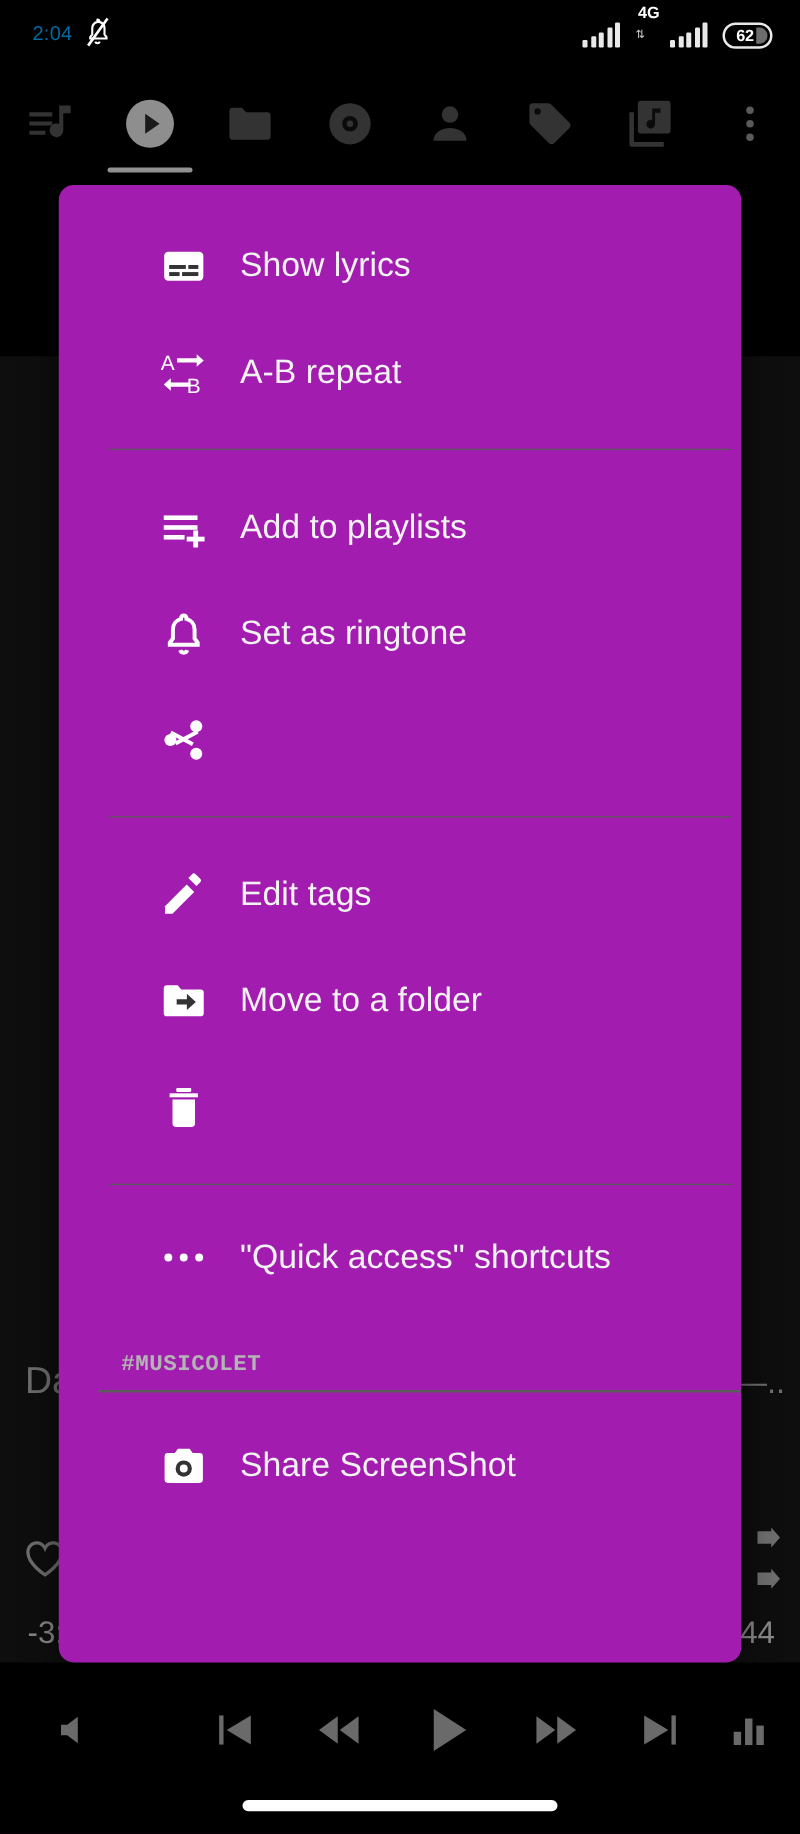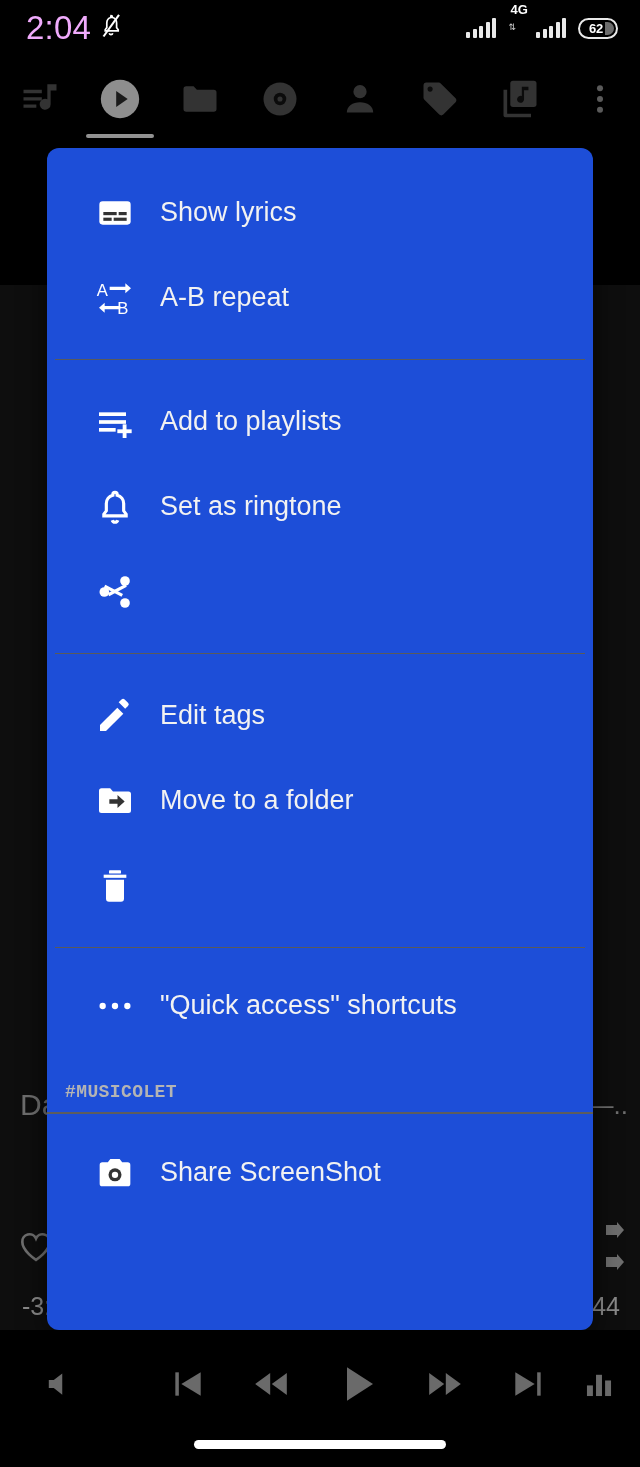--- a/index.html
+++ b/index.html
@@ -11,21 +11,21 @@
   }
   #screen { position:relative; width:640px; height:1467px; background:#000; }
 
   
   #status-bar {
     position:absolute; top:0; left:0; width:640px; height:56px;
     display:flex; align-items:center; justify-content:space-between;
     padding:0 22px 0 26px;
   }
   .sb-left { display:flex; align-items:center; gap:8px; }
-  .sb-clock { color:#f0abfc; font-size:33px; letter-spacing:.2px; }
+  .sb-clock { color:#0369a1; font-size:16px; letter-spacing:.2px; }
   .sb-right { display:flex; align-items:center; gap:12px; }
 
   .bars { display:flex; align-items:flex-end; gap:2.5px; height:20px; }
   .bars i { display:block; width:4px; background:#e9e9e9; border-radius:1px; }
   .bars i:nth-child(1){height:6px}
   .bars i:nth-child(2){height:9px}
   .bars i:nth-child(3){height:12px}
   .bars i:nth-child(4){height:16px}
   .bars i:nth-child(5){height:20px}
   .net-group { display:flex; align-items:center; gap:20px; position:relative; }
@@ -97,23 +97,24 @@
 
   
   #home-indicator {
     position:absolute; bottom:18px; left:50%; transform:translateX(-50%);
     width:252px; height:9px; background:#fff; border-radius:5px;
   }
 
   
   #menu {
     position:absolute; left:47px; top:148px; width:546px; height:1182px;
-    background:#1d4ed8; border-radius:12px;
+    background:#a21caf; border-radius:12px;
     box-shadow:0 6px 28px rgba(0,0,0,.55);
     overflow:hidden;
+    padding-left:32px;
   }
   .menu-item {
     display:flex; align-items:center; height:85px; padding-left:48px;
   }
   .menu-item .mi-icon {
     width:46px; min-width:46px; display:flex; align-items:center; justify-content:flex-start;
   }
   .menu-item .mi-label {
     color:#f2f2f2; font-size:27px; margin-left:19px; white-space:nowrap;
   }

